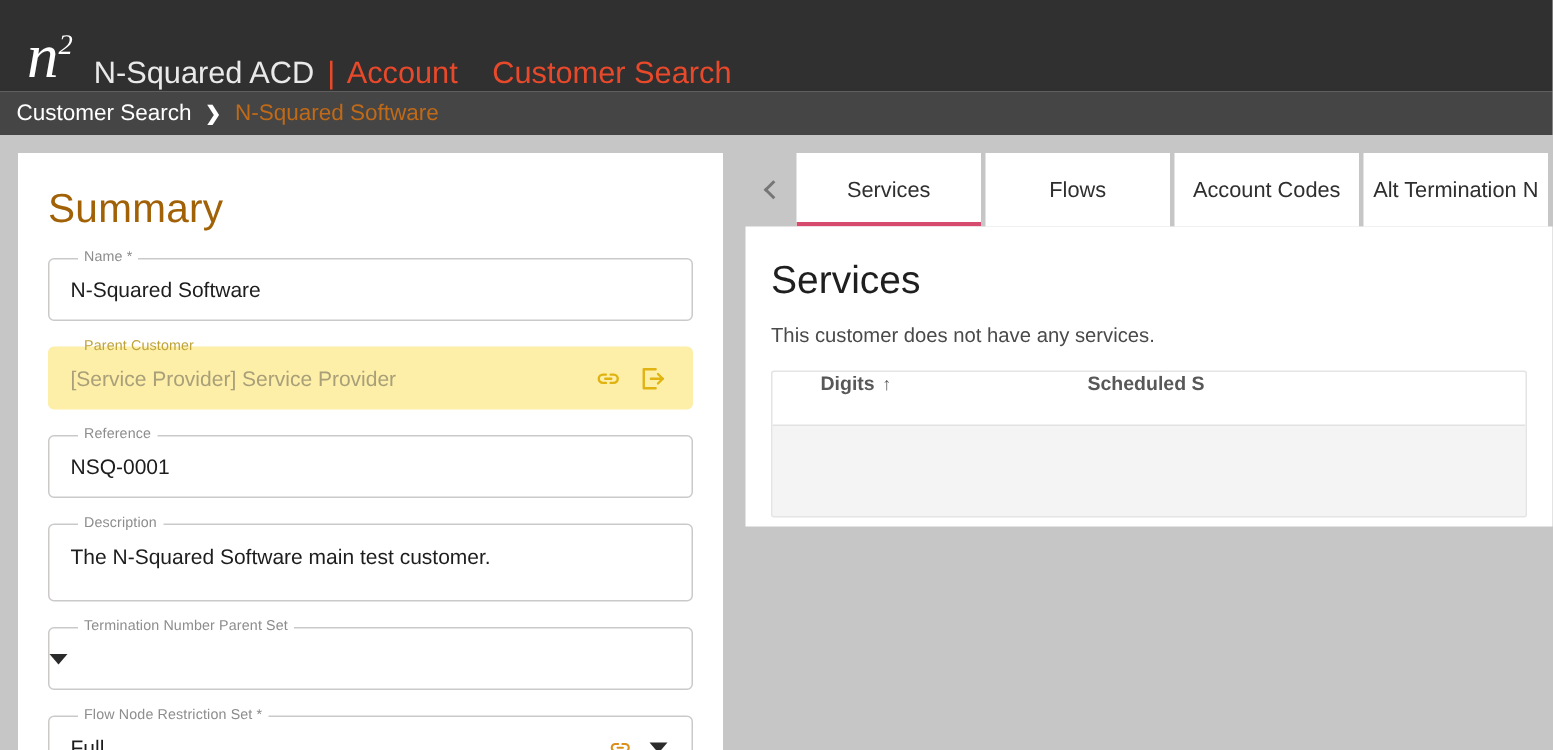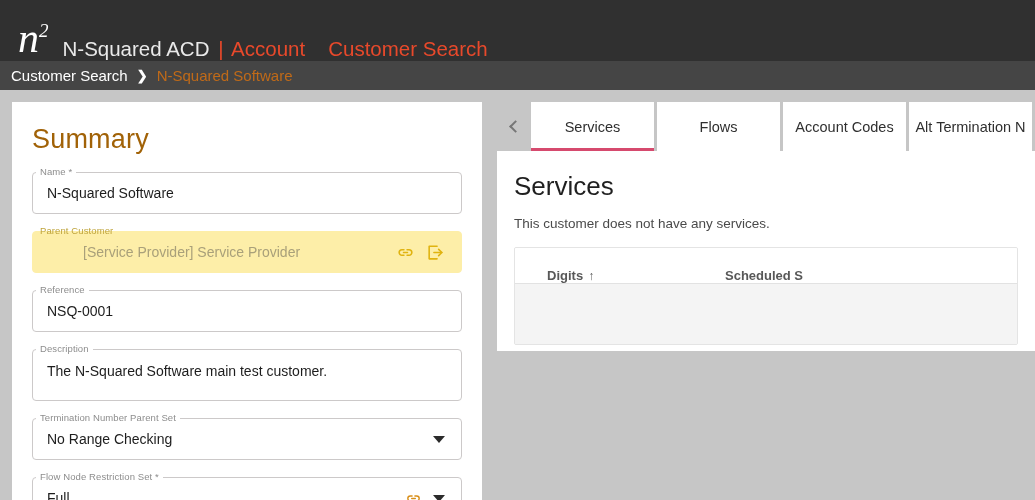--- a/index.html
+++ b/index.html
@@ -108,42 +108,41 @@
     height: 42px;
     border: 1px solid #ccc9c9;
     border-radius: 4px;
     background: #ffffff;
     display: flex;
     align-items: center;
   }
   .field.tall { height: 52px; align-items: flex-start; text-align: right; }
   .field .field-label {
     position: absolute;
-    top: -7px; left: 3px;
+    top: -7px; left: 19px;
     background: #ffffff;
     padding: 0 4px;
     font-size: 9.5px;
     color: #8d8d8d;
     white-space: nowrap;
     letter-spacing: 0.1px;
   }
   .field .field-value {
     font-size: 14px;
     color: #1d1d1d;
     padding-left: 14px;
     white-space: nowrap;
   }
   .field.tall .field-value { padding-top: 13px; }
 
   
   .field.highlight {
     background: #fdeea8;
     border-color: #fdeea8;
     justify-content: space-between;
-    padding-left: 36px;
   }
   .field.highlight .field-label {
     background: transparent;
     color: #bfa43c;
   }
   .field.highlight .field-value { color: #a9a07a; }
   .field-icons {
     display: flex; align-items: center;
     gap: 11px;
     padding-right: 16px;
@@ -223,21 +222,21 @@
   .data-table {
     margin: 14px 17px 0 17px;
     border: 1px solid #e4e4e4;
     border-radius: 2px;
     overflow: hidden;
     background: #f4f4f4;
   }
   .table-head {
     display: flex;
     height: 36px;
-    align-items: flex-end;
+    align-items: flex-start;
     background: #ffffff;
     border-bottom: 1px solid #e2e2e2;
   }
   .th {
     font-size: 13px;
     font-weight: bold;
     color: #585858;
     white-space: nowrap;
   }
   .th-digits { padding-left: 32px; width: 210px; }
@@ -303,21 +302,20 @@
       <span class="field-value">NSQ-0001</span>
     </div>
 
     <div class="field tall">
       <span class="field-label">Description</span>
       <span class="field-value">The N-Squared Software main test customer.</span>
     </div>
 
     <div class="field with-trailing">
       <span class="field-label">Termination Number Parent Set</span>
-      <span class="field-value">No Range Checking</span>
       <span class="caret"></span>
     </div>
 
     <div class="field with-trailing">
       <span class="field-label">Flow Node Restriction Set *</span>
       <span class="field-value">Full</span>
       <span class="field-icons">
         <span class="icon-btn">
           <svg width="17" height="17" viewBox="0 0 24 24" fill="none" stroke="#d98f19" stroke-width="2" stroke-linecap="round">
             <path d="M9.5 12h5"></path>

